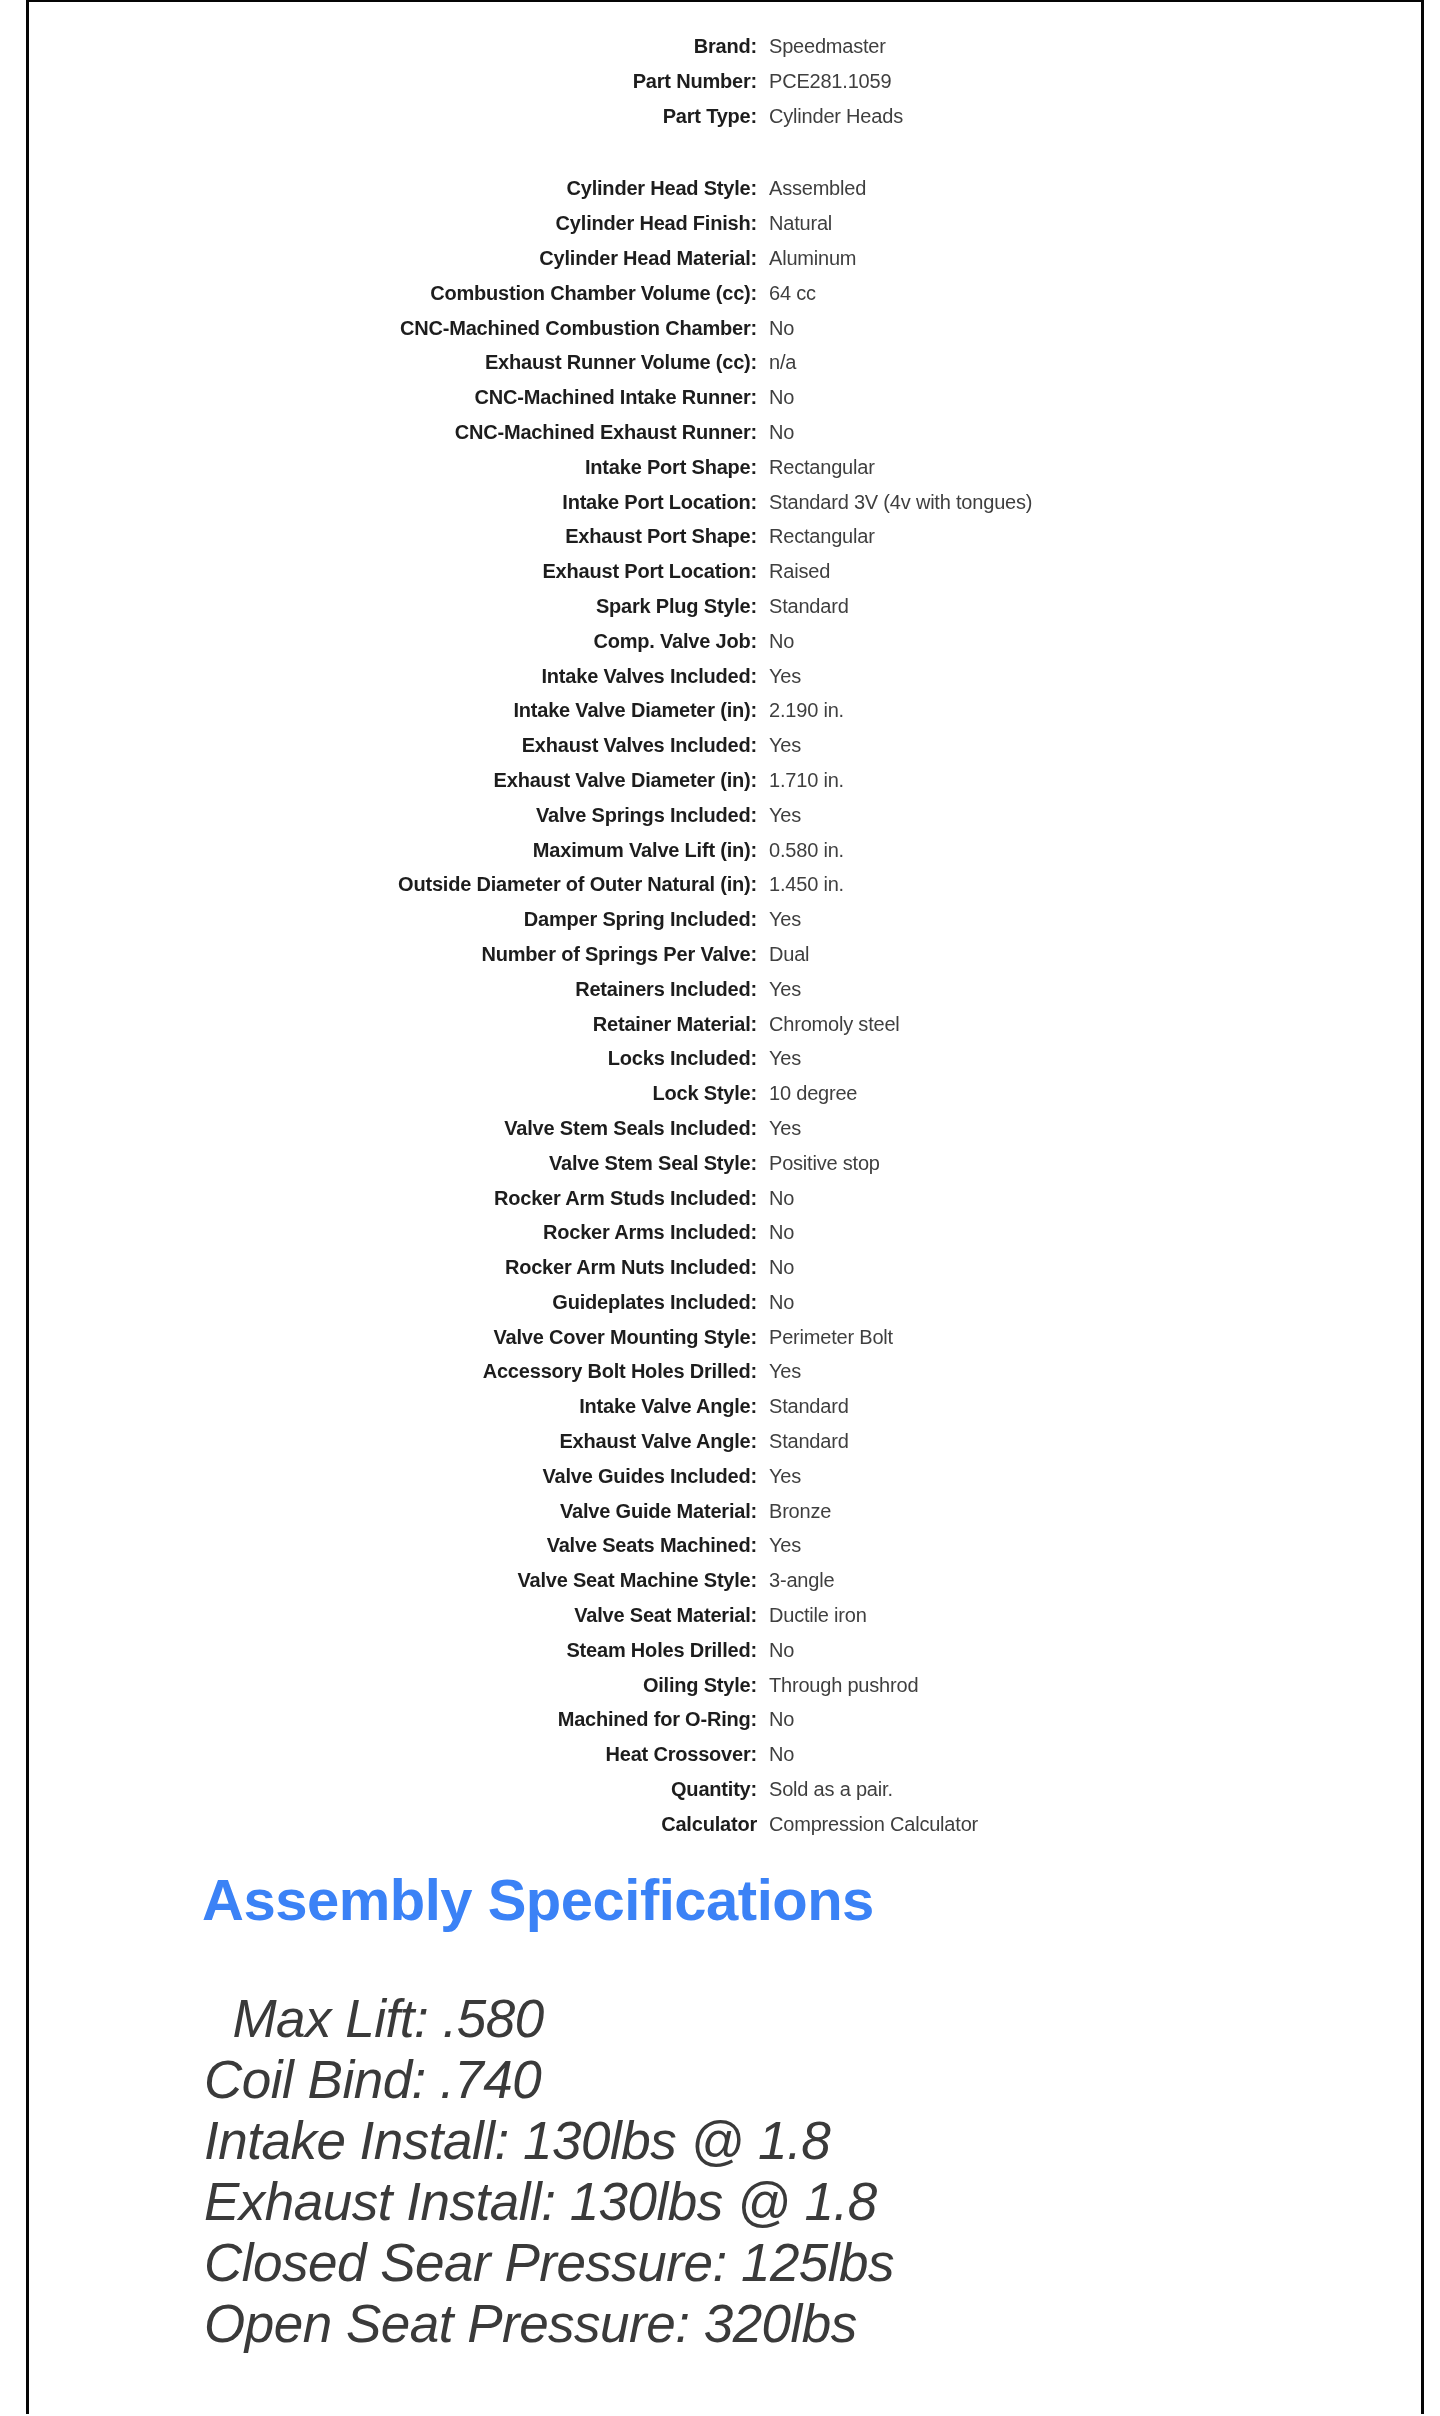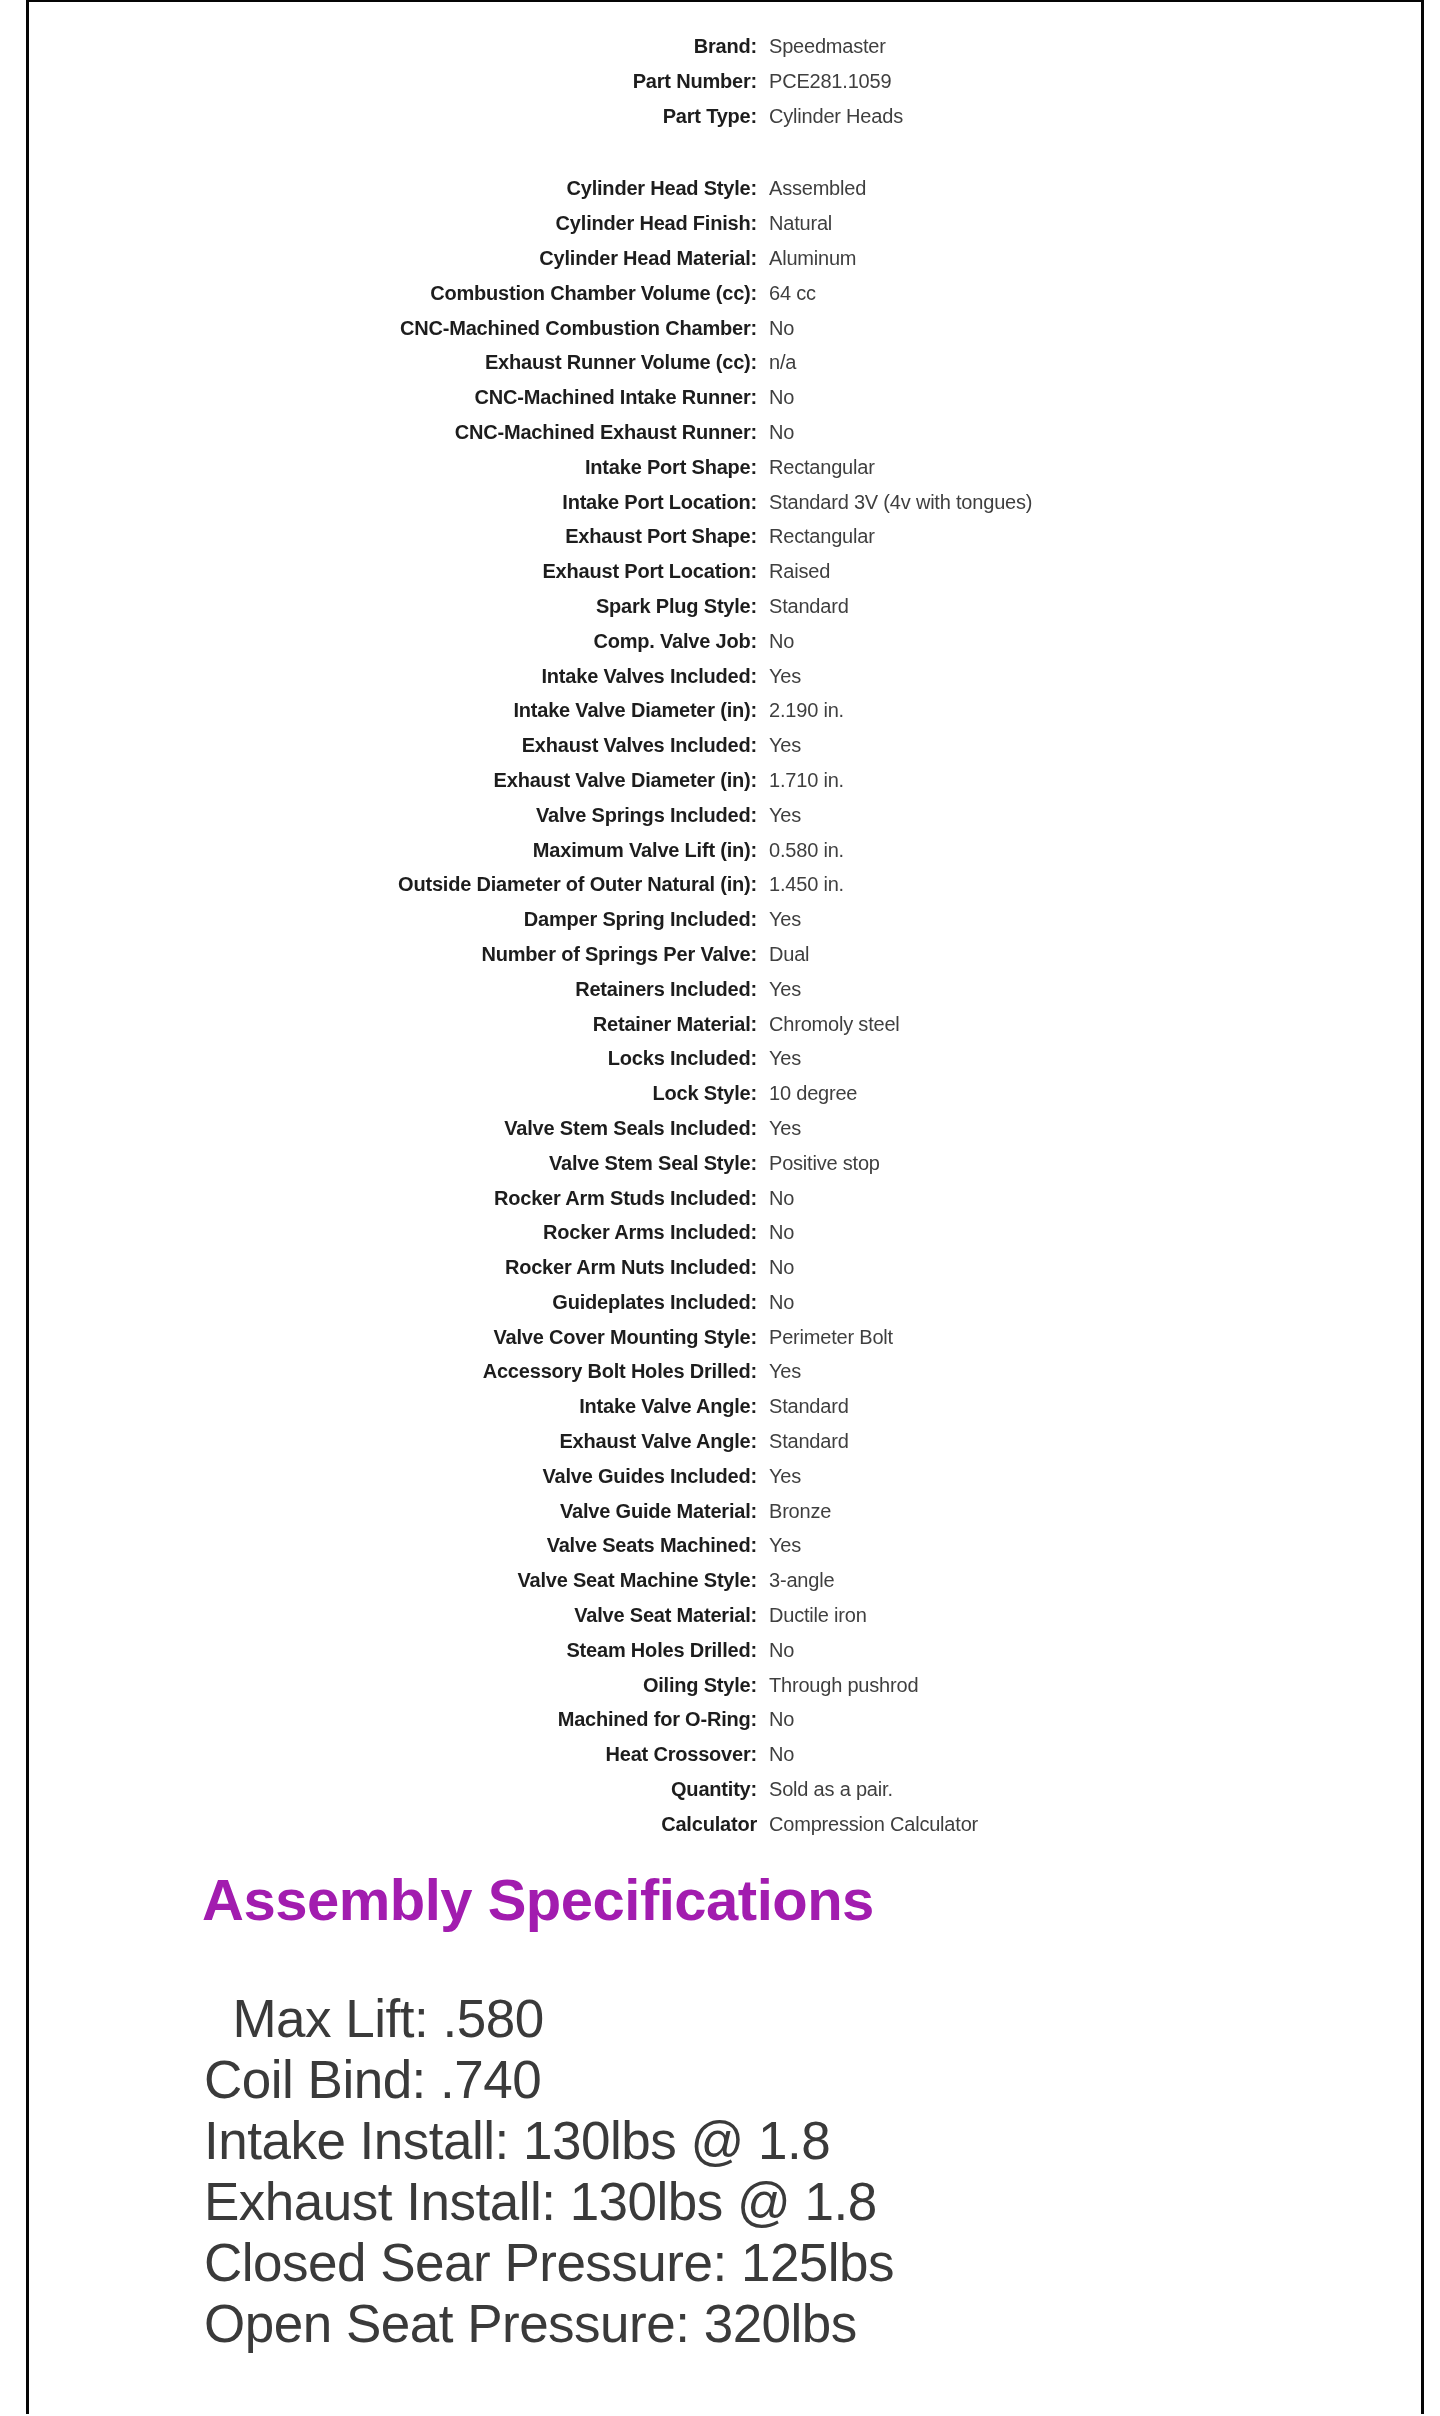--- a/index.html
+++ b/index.html
@@ -50,32 +50,33 @@
   .spec-value {
     padding-left: 12px;
     color: #3f3f3f;
     letter-spacing: -0.2px;
   }
   .assembly-heading {
     margin: 23px 0 0 141px;
     font-size: 58px;
     line-height: 70px;
     font-weight: 700;
-    color: #a21caf;
+    color: #3b82f6;
     letter-spacing: -0.5px;
   }
   .assembly-lines {
     margin: 53px 0 0 143px;
     font-size: 53px;
     line-height: 61px;
     color: #3a3a3a;
     letter-spacing: -0.5px;
   }
   .assembly-line {
     white-space: pre-wrap;
+    font-style: italic;
   }
 </style>
 </head>
 <body>
 
 <div class="content-frame">
 
   <div class="spec-table">
       <div class="spec-row">
       <div class="spec-label">Brand:</div>

